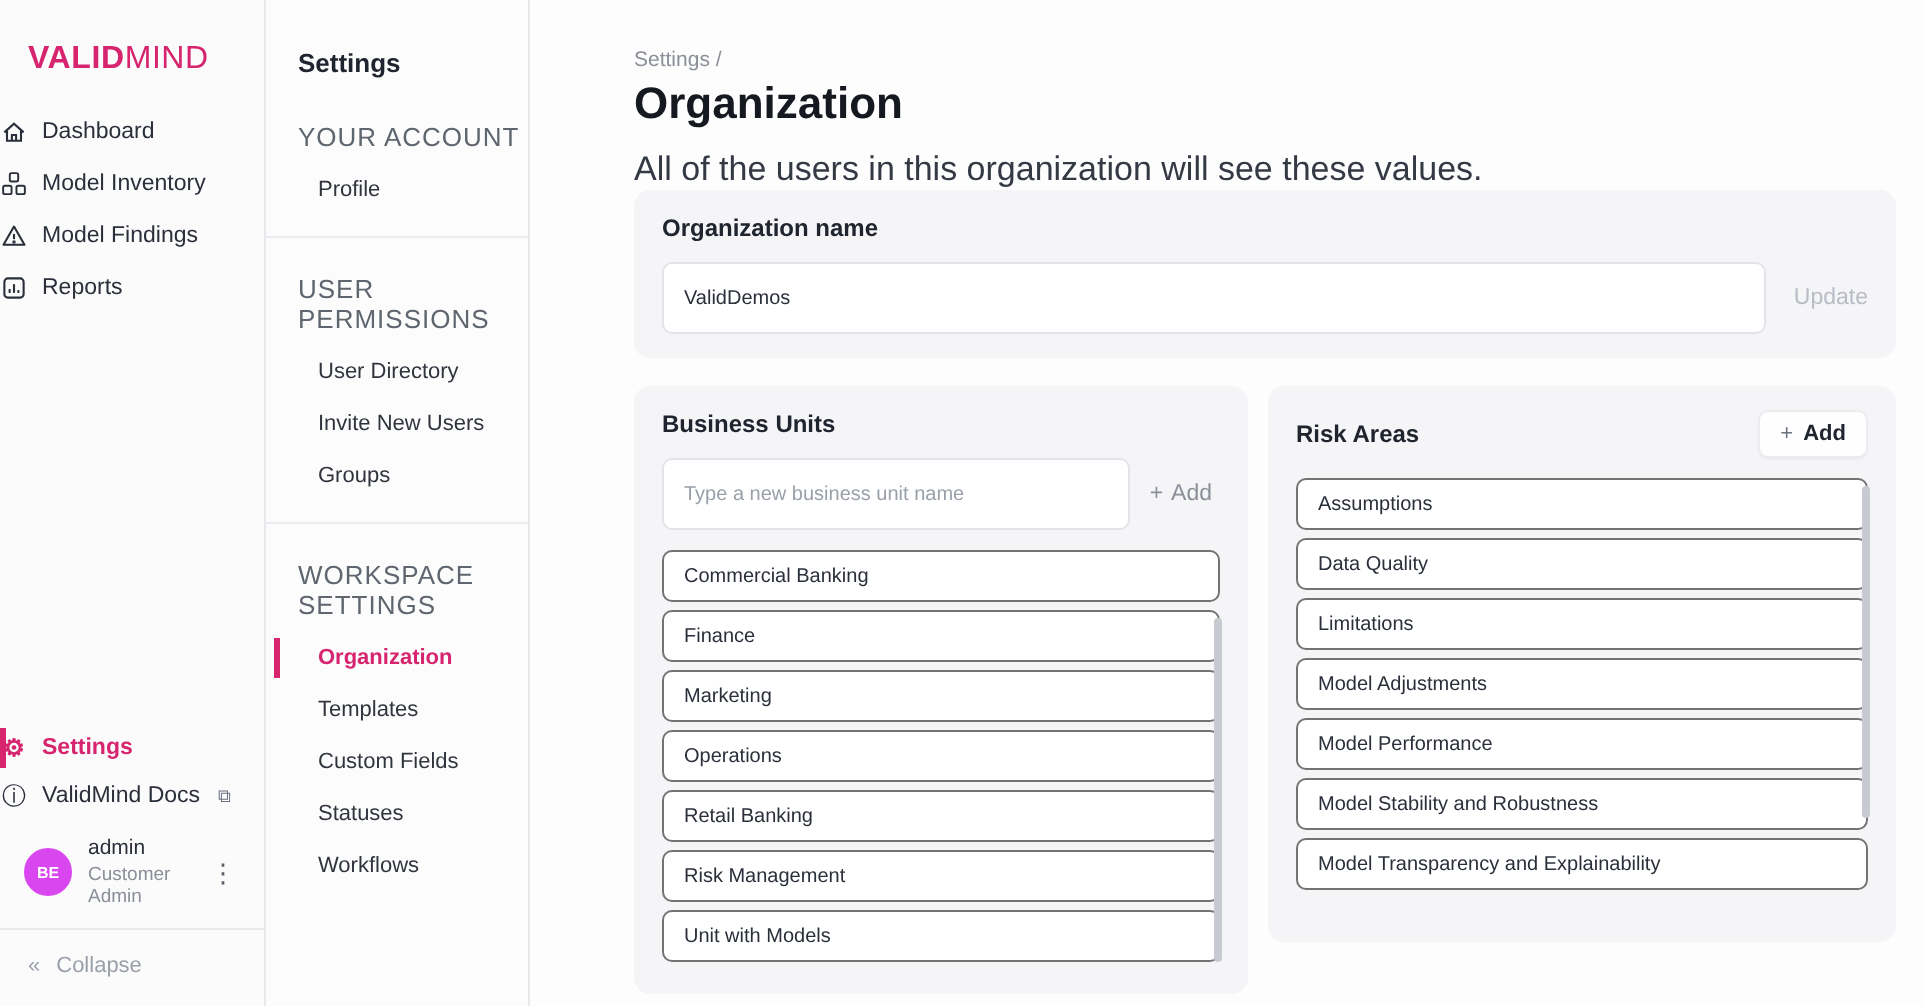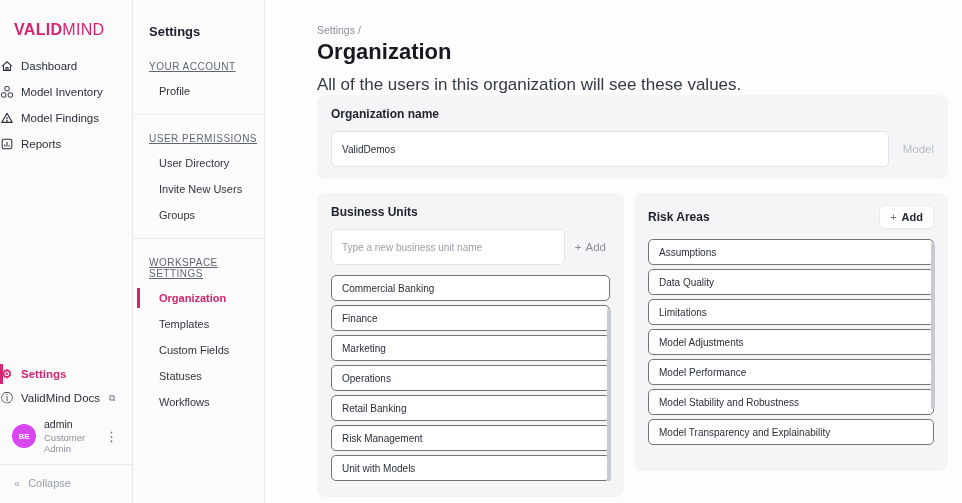--- a/index.html
+++ b/index.html
@@ -23,21 +23,21 @@
   .avatar { width:24px; height:24px; border-radius:50%; background:#d946ef; color:#fff; font-size:8px; font-weight:700; display:flex; align-items:center; justify-content:center; }
   .user-meta { flex:1; }
   .user-name { font-size:10.5px; color:#2a2f3a; }
   .user-role { font-size:9.5px; color:#8a8f98; margin-top:2px; }
   .dots { color:#5b6069; font-size:13px; cursor:pointer; padding:2px 4px; }
   .collapse-row { border-top:1px solid #e9eaee; padding:12px 14px 14px; font-size:11px; color:#9aa0a9; cursor:pointer; display:flex; gap:8px; align-items:center; }
 
   
   .subnav { width:132px; background:#fcfcfd; border-right:1px solid #e7e8ec; padding:24px 0 0 0; flex-shrink:0; }
   .subnav-title { font-size:13px; font-weight:700; padding:0 0 14px 16px; color:#20242e; }
-  .sec-label { font-size:10px; letter-spacing:.5px; color:#60666f; padding:8px 0 6px 16px; text-transform:uppercase;text-decoration:underline; }
+  .sec-label { font-size:13px; letter-spacing:.5px; color:#60666f; padding:8px 0 6px 16px; text-transform:uppercase; }
   .sub-item { font-size:11px; color:#30343d; padding:7px 0 7px 26px; cursor:pointer; position:relative; }
   .sub-item.active { color:#d6246e; font-weight:700; }
   .sub-item.active::before { content:""; position:absolute; left:4px; top:3px; bottom:3px; width:3px; background:#d6246e; }
   .sub-divider { border-top:1px solid #ececf0; margin:10px 0 10px 0; }
 
   
   .main { flex:1; background:#fdfdfe; padding:24px 14px 0 52px; overflow:hidden; }
   .crumb { font-size:10.5px; color:#8a8f98; }
   .page-title { font-size:22px; font-weight:700; color:#16191f; margin:3px 0 10px; }
   .page-sub { font-size:17px; color:#343944; }
@@ -164,21 +164,21 @@
       <span>Settings</span>
       <span>/</span>
     </div>
     <h1 class="page-title">Organization</h1>
     <div class="page-sub">All of the users in this organization will see these values.</div>
 
     <section class="card org-card">
       <div class="card-title">Organization name</div>
       <div class="org-row">
         <input class="text-input" type="text" value="ValidDemos" style="">
-        <button class="update-btn">Model</button>
+        <button class="update-btn">Update</button>
       </div>
     </section>
 
     <div class="grid">
 
       <section class="card">
         <div class="card-title" style="margin-bottom:10px">Business Units</div>
         <div class="inline-row">
           <input class="text-input" type="text" placeholder="Type a new business unit name" style="">
           <button class="add-inline">

